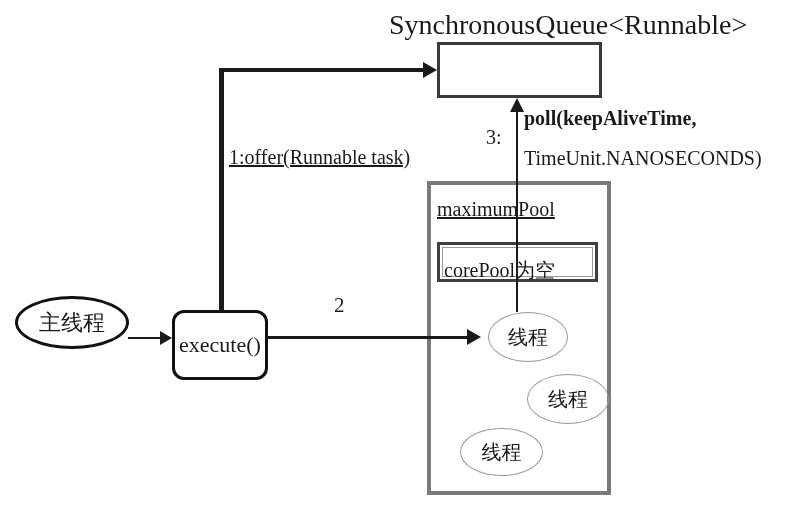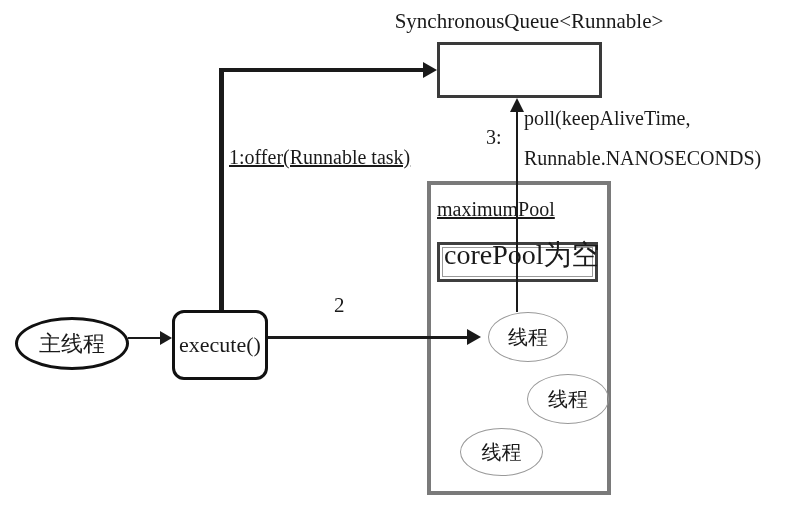--- a/index.html
+++ b/index.html
@@ -10,63 +10,63 @@
     font-family:"Liberation Serif","DejaVu Serif",serif;
     color:#1a1a1a;
     overflow:hidden;
   }
   .txt{position:absolute;white-space:nowrap;z-index:5;}
   .box{position:absolute;box-sizing:border-box;background:transparent;z-index:2;}
   .line{position:absolute;background:#1a1a1a;z-index:3;}
   .arrowhead{position:absolute;width:0;height:0;z-index:3;}
 
   
-  .queue-title{left:389px;top:9px;width:280px;text-align:center;font-size:21px;}
+  .queue-title{left:389px;top:9px;width:280px;text-align:center;font-size:28px;}
 
   
   .queue-box{left:437px;top:42px;width:165px;height:56px;border:3px solid #3a3a3a;}
 
   
   .elbow-v{left:219px;top:68px;width:5px;height:244px;}
   .elbow-h{left:219px;top:68px;width:205px;height:4px;}
   .elbow-head{left:423px;top:62px;
     border-top:8px solid transparent;border-bottom:8px solid transparent;
     border-left:14px solid #1a1a1a;}
 
   .offer-label{left:229px;top:146px;font-size:20px;text-decoration:underline;}
 
   
   .poll-line{left:516px;top:102px;width:2px;height:210px;}
   .poll-head{left:510px;top:98px;
     border-left:7px solid transparent;border-right:7px solid transparent;
     border-bottom:14px solid #1a1a1a;}
   .step3-label{left:486px;top:126px;font-size:20px;}
-  .poll-label-1{left:524px;top:107px;font-size:20px;}
+  .poll-label-1{left:524px;top:107px;font-size:20px;font-weight:bold;}
   .poll-label-2{left:524px;top:147px;font-size:20px;}
 
   
   .maxpool-box{left:427px;top:181px;width:184px;height:314px;border:4px solid #7a7a7a;}
   .maxpool-label{left:437px;top:198px;font-size:20px;text-decoration:underline;}
 
   
   .corepool-box{left:437px;top:242px;width:161px;height:40px;
     border:3px solid #3f3f3f;outline:1px solid #9a9a9a;outline-offset:-6px;}
-  .corepool-label{left:444px;top:236px;font-size:28px;}
+  .corepool-label{left:444px;top:257px;font-size:20px;}
 
   
   .ellipse{position:absolute;box-sizing:border-box;border-radius:50%;
     display:flex;align-items:center;justify-content:center;z-index:4;
     font-size:20px;background:transparent;}
   .thread{border:1px solid #999999;margin-left:7px;}
   .thread-1{left:481px;top:312px;width:80px;height:50px;}
   .thread-2{left:520px;top:374px;width:82px;height:50px;}
   .thread-3{left:453px;top:428px;width:83px;height:48px;}
 
   
-  .main-ellipse{left:15px;top:317px;width:114px;height:53px;
+  .main-ellipse{left:15px;top:296px;width:114px;height:53px;
     border:3px solid #111111;font-size:22px;}
 
   
   .main-arrow-line{left:128px;top:337px;width:34px;height:2px;}
   .main-arrow-head{left:160px;top:331px;
     border-top:7px solid transparent;border-bottom:7px solid transparent;
     border-left:12px solid #1a1a1a;}
 
   
   .execute-box{left:172px;top:310px;width:96px;height:70px;
@@ -91,21 +91,21 @@
 
   <div class="line elbow-v"></div>
   <div class="line elbow-h"></div>
   <div class="arrowhead elbow-head"></div>
   <div class="txt offer-label">1:offer(Runnable task)</div>
 
   <div class="line poll-line"></div>
   <div class="arrowhead poll-head"></div>
   <div class="txt step3-label">3:</div>
   <div class="txt poll-label-1">poll(keepAliveTime,</div>
-  <div class="txt poll-label-2">Runnable.NANOSECONDS)</div>
+  <div class="txt poll-label-2">TimeUnit.NANOSECONDS)</div>
 
   <div class="box maxpool-box"></div>
   <div class="txt maxpool-label">maximumPool</div>
 
   <div class="box corepool-box"></div>
   <div class="txt corepool-label">corePool为空</div>
 
   <div class="ellipse thread thread-1">
     <span>线程</span>
   </div>

